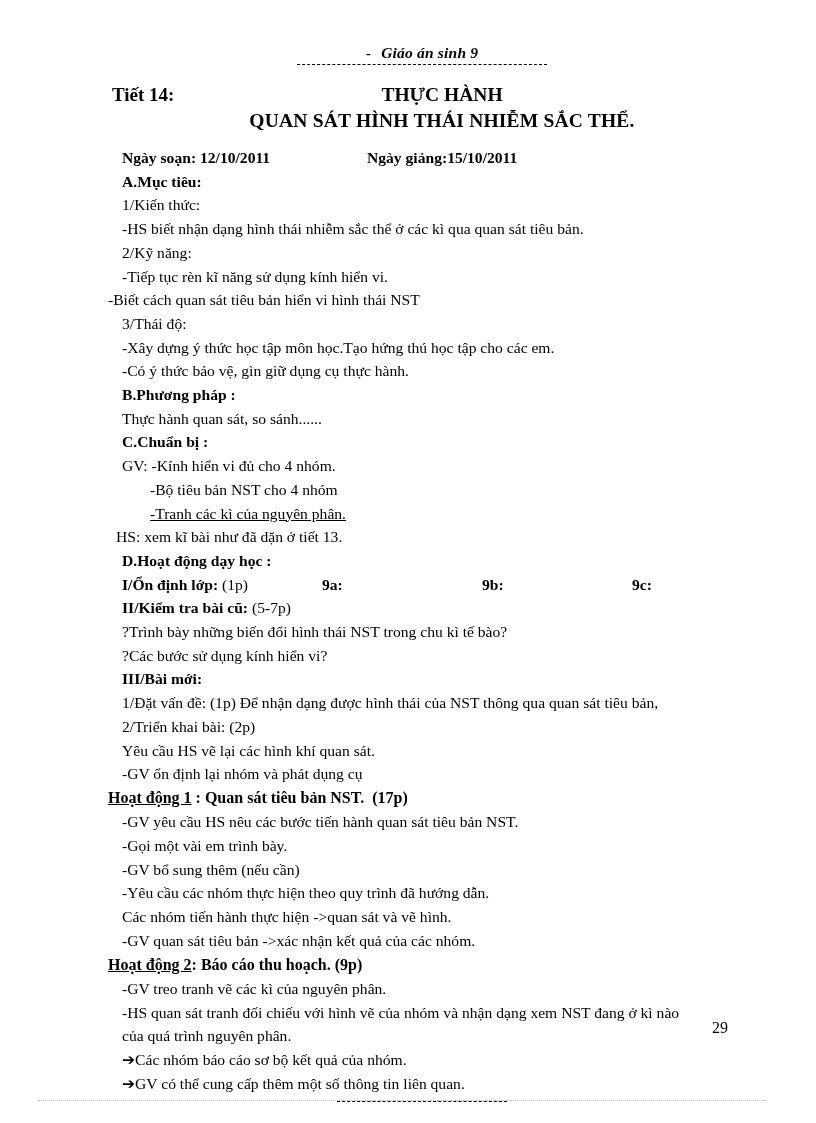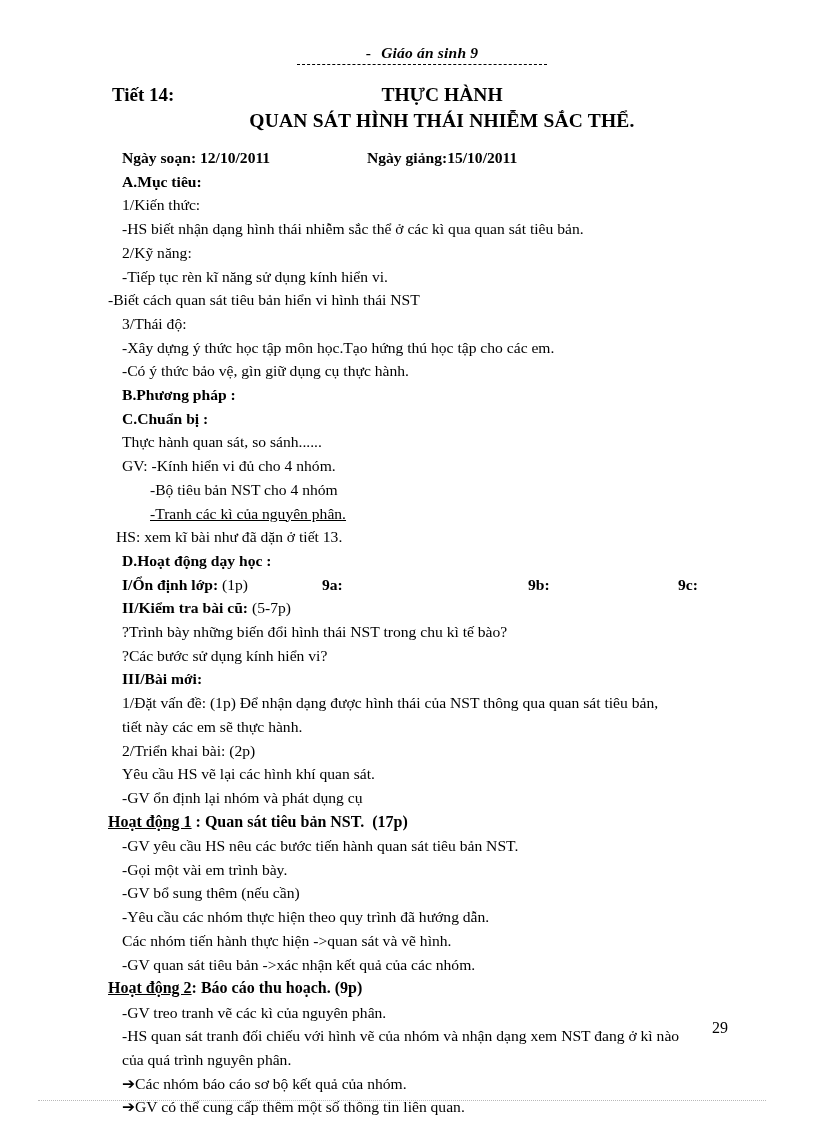--- a/index.html
+++ b/index.html
@@ -83,21 +83,21 @@
   }
   .b { font-weight: bold; }
   .indent1 { padding-left: 14px; }
   .hang { padding-left: 14px; }
   .row-cols {
     display: flex;
     padding-left: 14px;
   }
   .row-cols .c1 { width: 200px; }
   .row-cols .c2 { width: 160px; }
-  .row-cols .c3 { width: 150px; margin-left: 46px; }
+  .row-cols .c3 { width: 150px; }
   .centered {
     text-align: left;
     font-weight: bold;
     font-size: 16px;
   }
   .u { text-decoration: underline; }
   .footer-rule {
     width: 170px;
     margin: 6px auto 0 auto;
     border-top: 1px dashed #000;
@@ -147,42 +147,41 @@
       <div class="line hang b">A.Mục tiêu:</div>
       <div class="line indent1">1/Kiến thức:</div>
       <div class="line indent1">-HS biết nhận dạng hình thái nhiễm sắc thể ở các kì qua quan sát tiêu bản.</div>
       <div class="line indent1">2/Kỹ năng:</div>
       <div class="line indent1">-Tiếp tục rèn kĩ năng sử dụng kính hiển vi.</div>
       <div class="line" style="padding-left:0px;">-Biết cách quan sát tiêu bản hiển vi hình thái NST</div>
       <div class="line indent1">3/Thái độ:</div>
       <div class="line indent1">-Xây dựng ý thức học tập môn học.Tạo hứng thú học tập cho các em.</div>
       <div class="line indent1">-Có ý thức bảo vệ, gìn giữ dụng cụ thực hành.</div>
       <div class="line hang b">B.Phương pháp :</div>
+      <div class="line hang">Thực hành quan sát, so sánh......</div>
       <div class="line hang b">C.Chuẩn bị :</div>
-      <div class="line hang">Thực hành quan sát, so sánh......</div>
       <div class="line hang">GV: -Kính hiển vi đủ cho 4 nhóm.</div>
       <div class="line" style="padding-left:42px;">-Bộ tiêu bản NST cho 4 nhóm</div>
       <div class="line" style="padding-left:42px;text-decoration:underline;">-Tranh các kì của nguyên phân.</div>
       <div class="line" style="padding-left:8px;">HS: xem kĩ bài như đã dặn ở tiết 13.</div>
       <div class="line hang b">D.Hoạt động dạy học :</div>
 
       <div class="line row-cols">
         <span class="c1"><span class="b">I/Ổn định lớp:</span><span> (1p)</span></span>
         <span class="c2 b">9a:</span>
         <span class="c3 b">9b:</span>
         <span class="b">9c:</span>
       </div>
 
       <div class="line hang"><span class="b">II/Kiểm tra bài cũ:</span><span> (5-7p)</span></div>
       <div class="line hang">?Trình bày những biến đổi hình thái NST trong chu kì tế bào?</div>
       <div class="line hang">?Các bước sử dụng kính hiển vi?</div>
 
       <div class="line hang b">III/Bài mới:</div>
       <div class="line hang">1/Đặt vấn đề: (1p) Để nhận dạng được hình thái của NST thông qua quan sát tiêu bản,</div>
-      <div class="line hang">tiết này các em sẽ thực hành.</div>
       <div class="line hang">2/Triển khai bài: (2p)</div>
       <div class="line hang">Yêu cầu HS vẽ lại các hình khí quan sát.</div>
       <div class="line hang">-GV ổn định lại nhóm và phát dụng cụ</div>
 
       <div class="line centered"><span class="u">Hoạt động 1</span><span> : Quan sát tiêu bản NST.  (17p)</span></div>
       <div class="line hang">-GV yêu cầu HS nêu các bước tiến hành quan sát tiêu bản NST.</div>
       <div class="line hang">-Gọi một vài em trình bày.</div>
       <div class="line hang">-GV bổ sung thêm (nếu cần)</div>
       <div class="line hang">-Yêu cầu các nhóm thực hiện theo quy trình đã hướng dẫn.</div>
       <div class="line hang">Các nhóm tiến hành thực hiện -&gt;quan sát và vẽ hình.</div>

